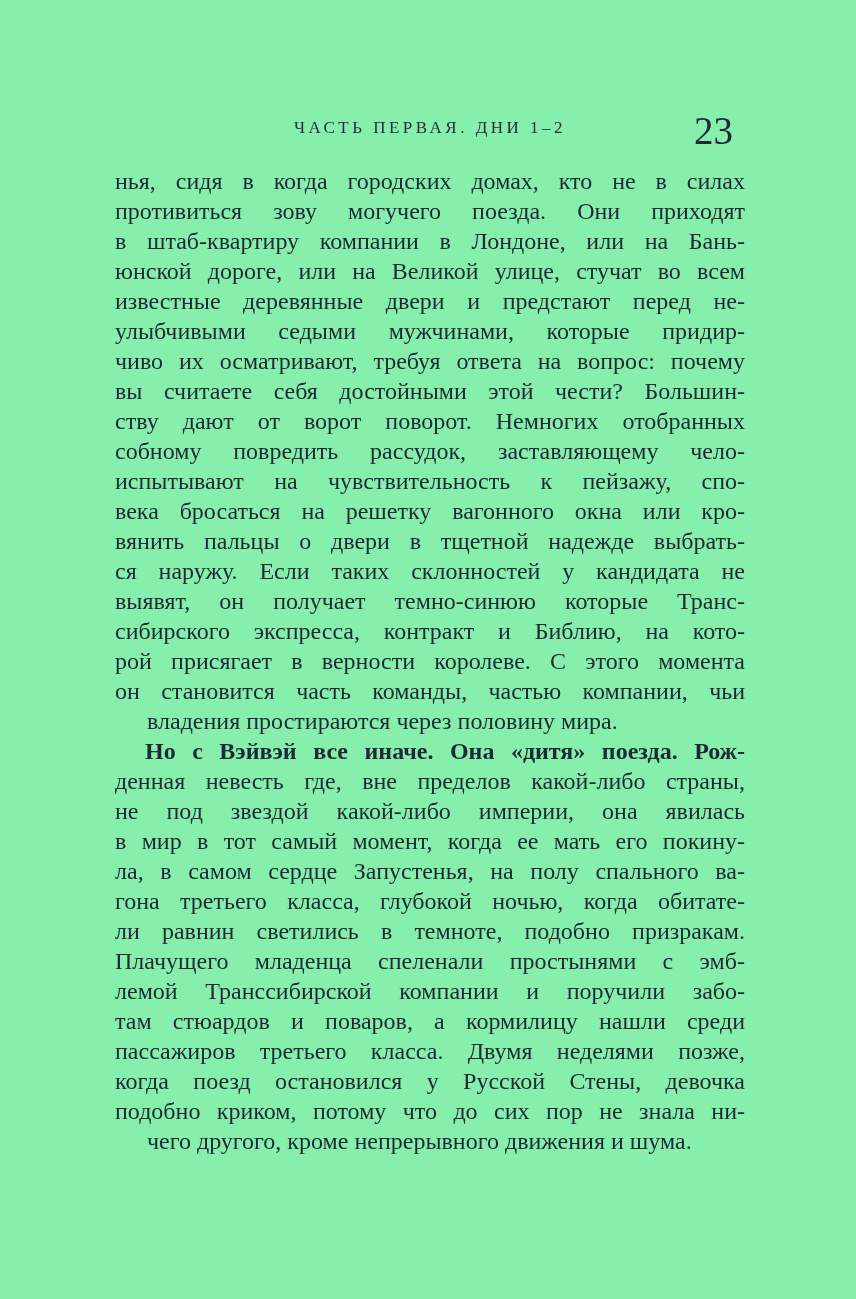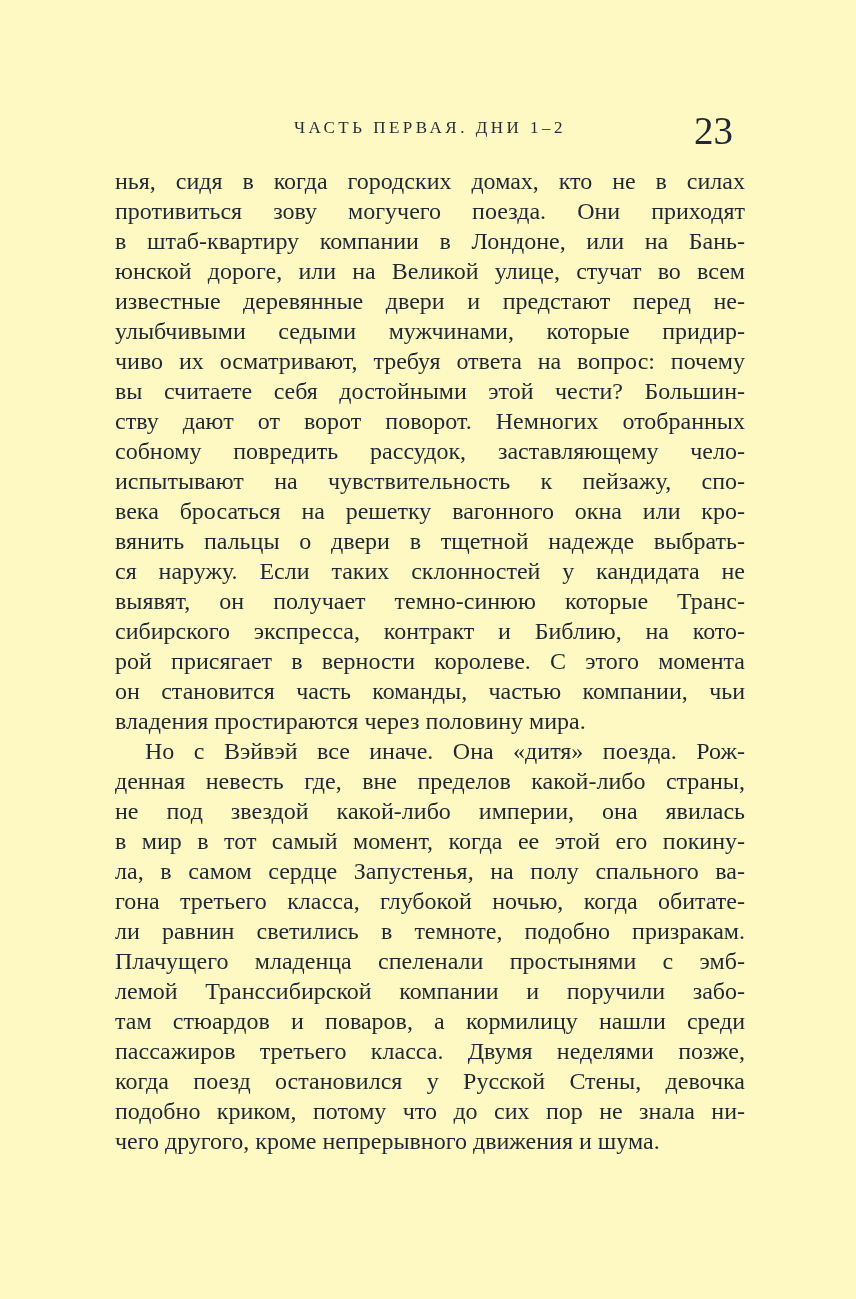--- a/index.html
+++ b/index.html
@@ -4,21 +4,21 @@
 <style>
   html, body {
     margin: 0;
     padding: 0;
     background: #ffffff;
   }
   .page {
     position: relative;
     width: 856px;
     height: 1299px;
-    background: #fef9c3;
+    background: #86efac;
     overflow: hidden;
     font-family: "Liberation Serif", "DejaVu Serif", serif;
     color: #1f2835;
   }
   .running-header {
     position: absolute;
     top: 108px;
     left: 115px;
     width: 630px;
     height: 36px;
@@ -49,23 +49,25 @@
     font-size: 24px;
     line-height: 30px;
   }
   .line {
     text-align: justify;
     text-align-last: justify;
     white-space: normal;
   }
   .line.last {
     text-align-last: left;
+    margin-left: 32px;
   }
   .line.indent {
     text-indent: 30px;
+    font-weight: bold;
   }
 </style>
 </head>
 <body>
 
 <div class="page">
   <div class="running-header">
     <div class="chapter-title">ЧАСТЬ ПЕРВАЯ. ДНИ 1–2</div>
     <div class="page-number">23</div>
   </div>
@@ -85,21 +87,21 @@
       <div class="line">вянить пальцы о двери в тщетной надежде выбрать-</div>
       <div class="line">ся наружу. Если таких склонностей у кандидата не</div>
       <div class="line">выявят, он получает темно-синюю которые Транс-</div>
       <div class="line">сибирского экспресса, контракт и Библию, на кото-</div>
       <div class="line">рой присягает в верности королеве. С этого момента</div>
       <div class="line">он становится часть команды, частью компании, чьи</div>
       <div class="line last">владения простираются через половину мира.</div>
       <div class="line indent">Но с Вэйвэй все иначе. Она «дитя» поезда. Рож-</div>
       <div class="line">денная невесть где, вне пределов какой-либо страны,</div>
       <div class="line">не под звездой какой-либо империи, она явилась</div>
-      <div class="line">в мир в тот самый момент, когда ее этой его покину-</div>
+      <div class="line">в мир в тот самый момент, когда ее мать его покину-</div>
       <div class="line">ла, в самом сердце Запустенья, на полу спального ва-</div>
       <div class="line">гона третьего класса, глубокой ночью, когда обитате-</div>
       <div class="line">ли равнин светились в темноте, подобно призракам.</div>
       <div class="line">Плачущего младенца спеленали простынями с эмб-</div>
       <div class="line">лемой Транссибирской компании и поручили забо-</div>
       <div class="line">там стюардов и поваров, а кормилицу нашли среди</div>
       <div class="line">пассажиров третьего класса. Двумя неделями позже,</div>
       <div class="line">когда поезд остановился у Русской Стены, девочка</div>
       <div class="line">подобно криком, потому что до сих пор не знала ни-</div>
       <div class="line last">чего другого, кроме непрерывного движения и шума.</div>

